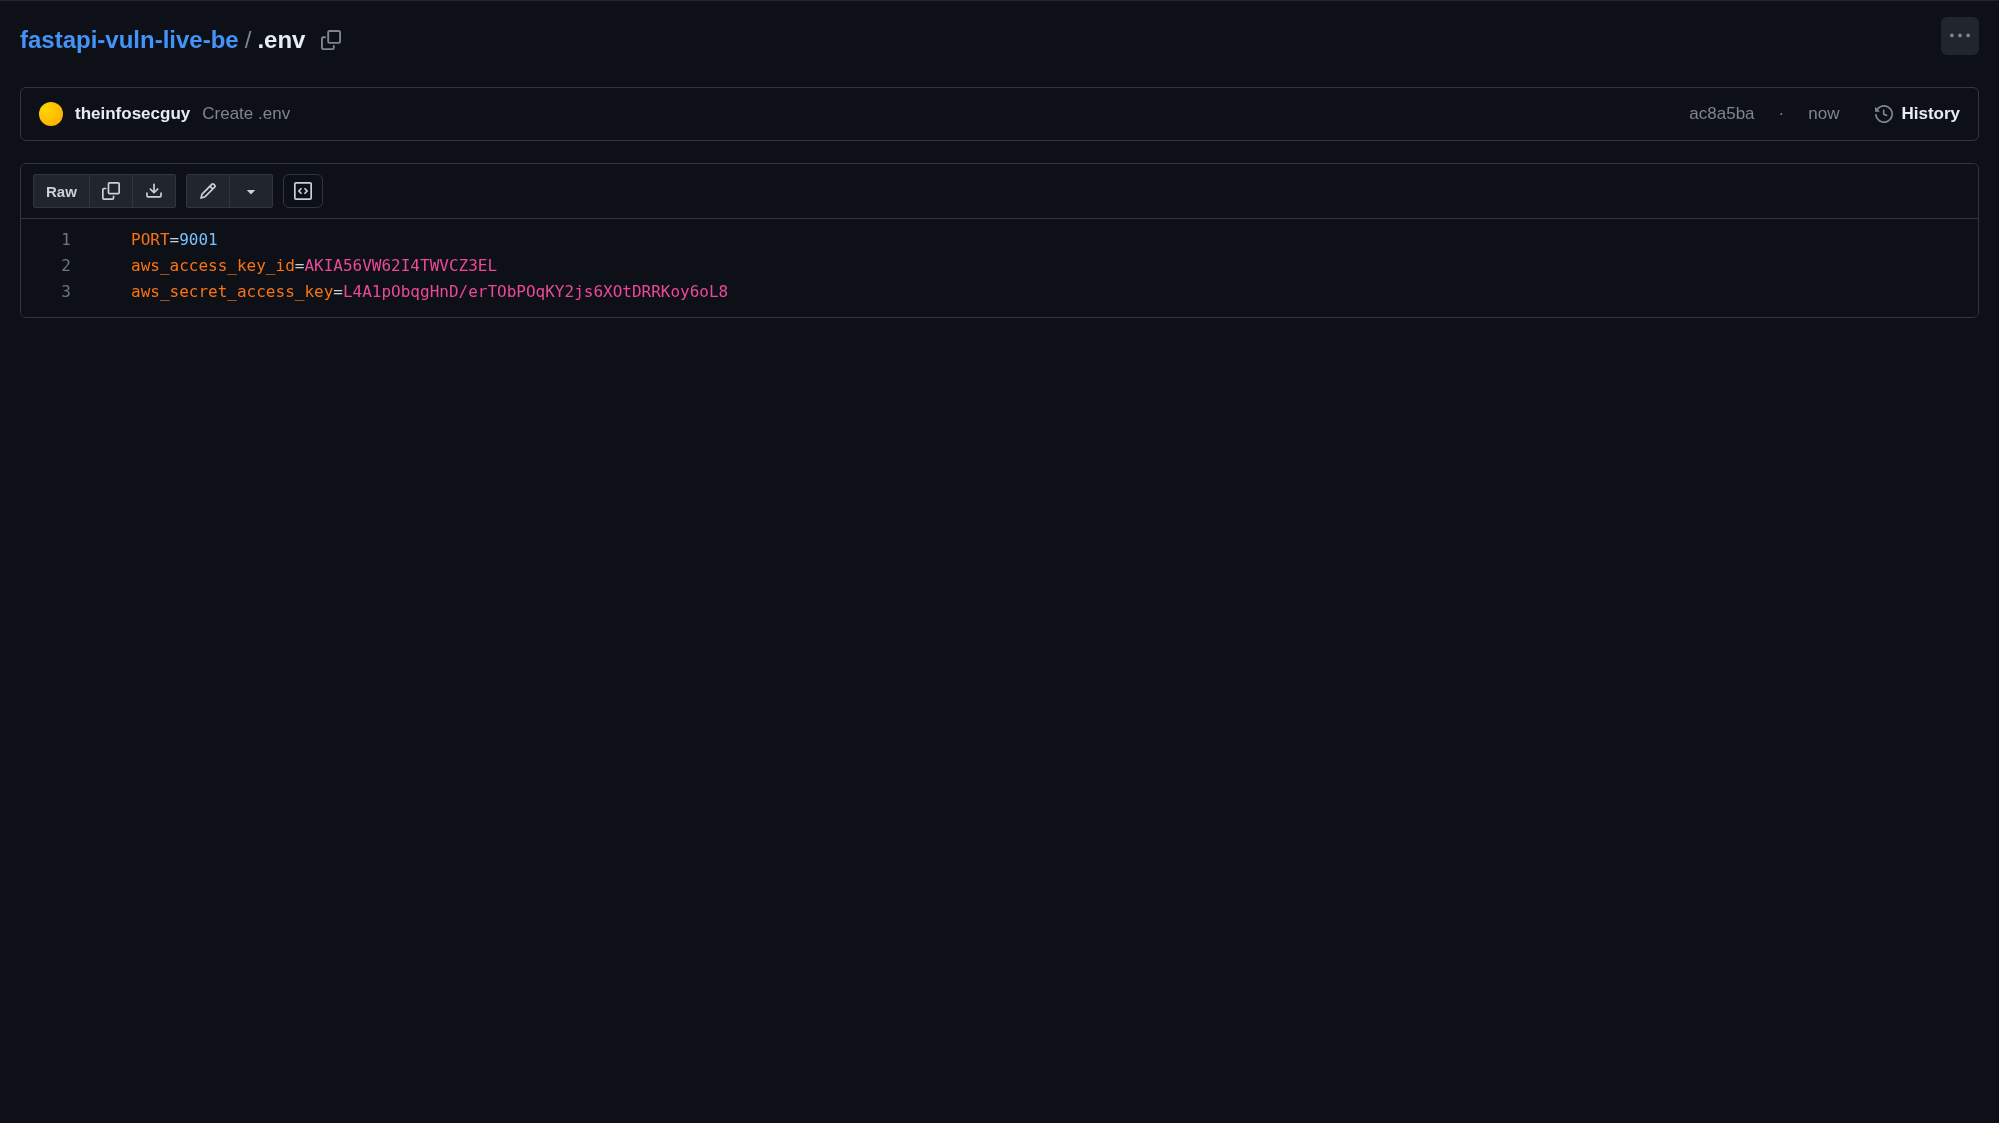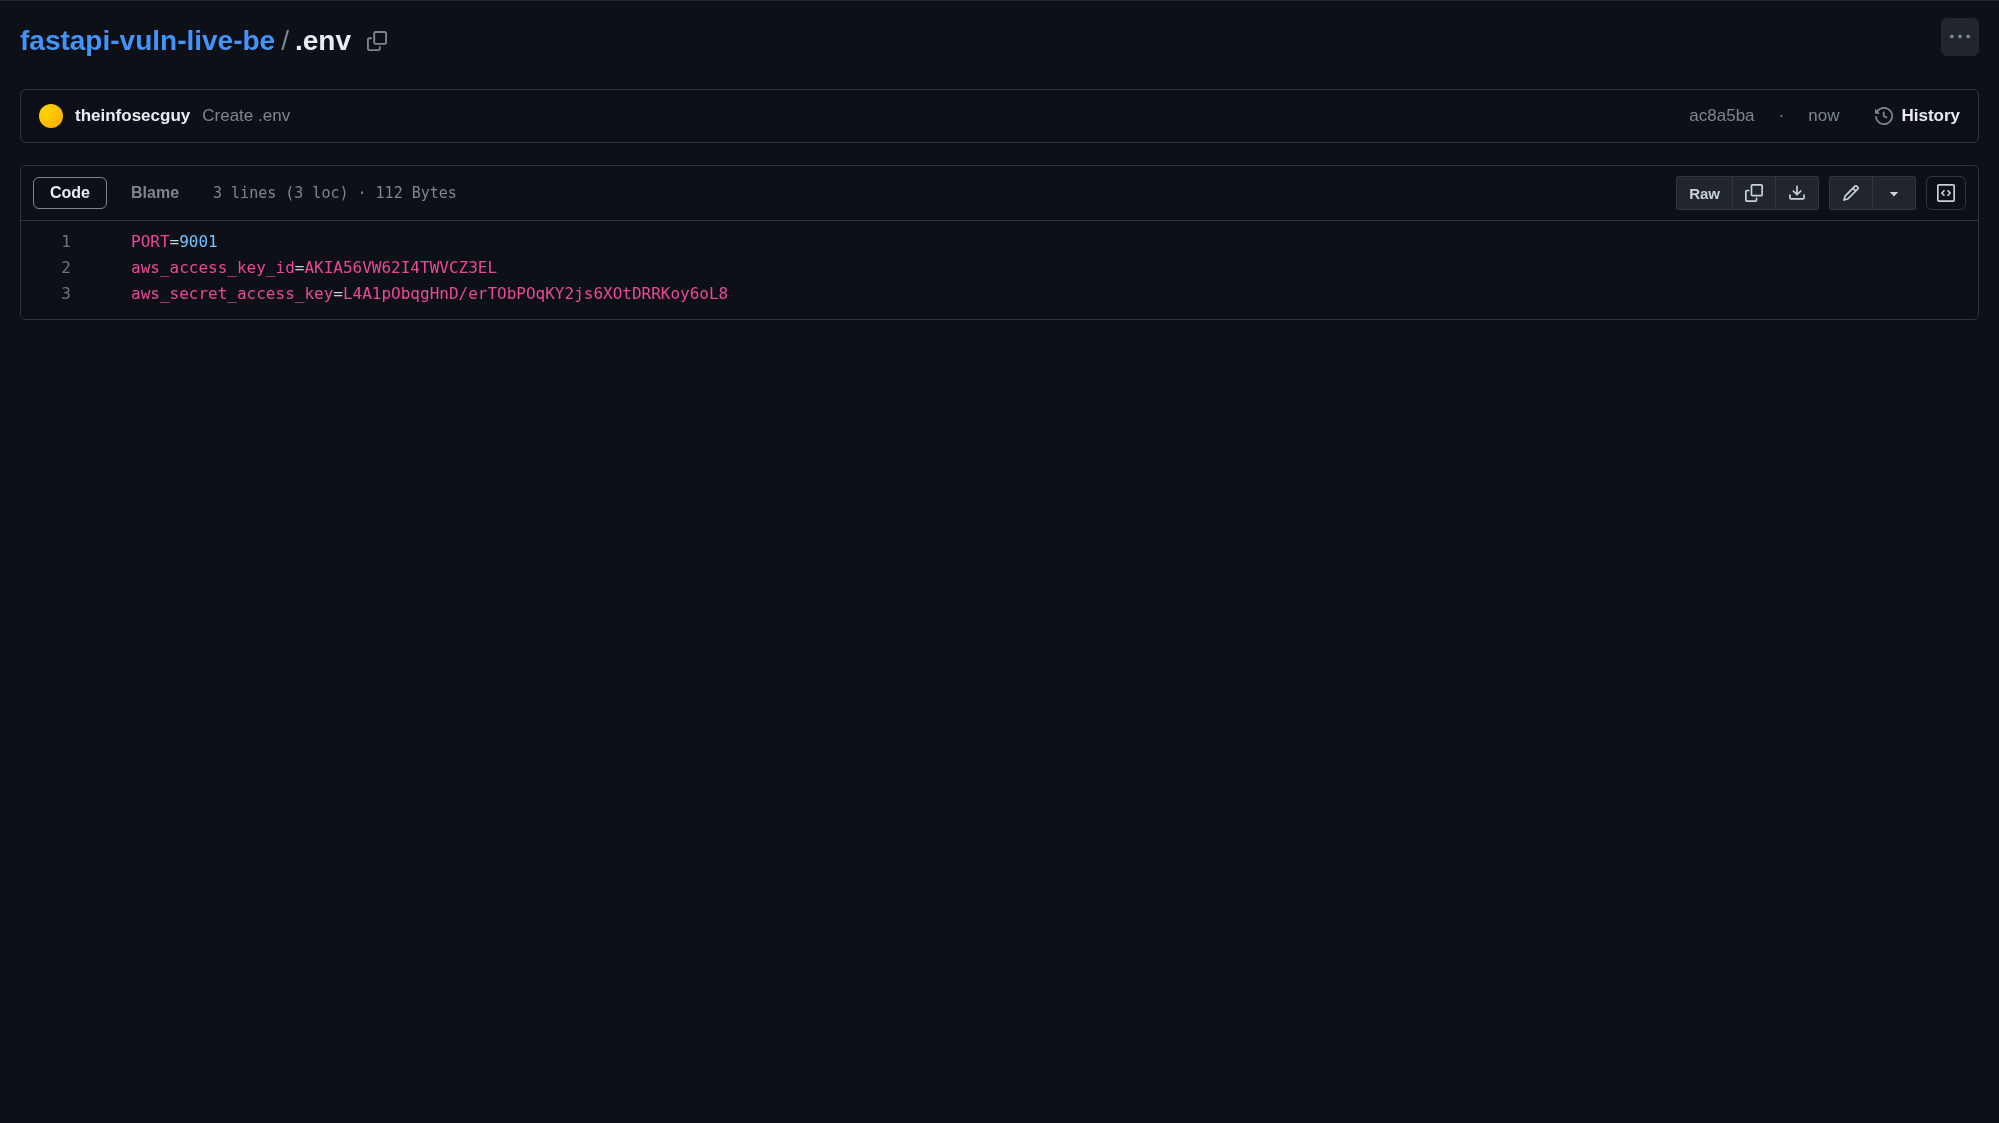--- a/index.html
+++ b/index.html
@@ -21,21 +21,21 @@
     }
     .header-row {
       display: flex;
       align-items: center;
       justify-content: space-between;
       padding: 16px 20px;
     }
     .breadcrumb {
       display: flex;
       align-items: center;
-      font-size: 28px;
+      font-size: 24px;
       font-weight: 600;
       margin-top: 8px;
     }
     .breadcrumb a {
       color: #4493f8;
       text-decoration: none;
     }
     .breadcrumb .separator {
       color: #7d8590;
       margin: 0 6px;
@@ -244,21 +244,21 @@
       text-align: right;
       padding-right: 20px;
       color: #6e7681;
       user-select: none;
     }
     .line-content {
       flex: 1;
       padding-left: 40px;
     }
     .tok-key {
-      color: #ec4899;
+      color: #f97316;
     }
     .tok-eq {
       color: #c9d1d9;
     }
     .tok-num {
       color: #79c0ff;
     }
     .tok-val {
       color: #ec4899;
     }
@@ -303,27 +303,20 @@
         <svg viewBox="0 0 16 16">
             <path d="m.427 1.927 1.215 1.215a8.002 8.002 0 1 1-1.6 5.685.75.75 0 1 1 1.493-.154 6.5 6.5 0 1 0 1.18-4.458l1.358 1.358A.25.25 0 0 1 3.896 6H.25A.25.25 0 0 1 0 5.75V2.104a.25.25 0 0 1 .427-.177M7.75 4a.75.75 0 0 1 .75.75v2.992l2.028.812a.75.75 0 0 1-.557 1.392l-2.5-1A.75.75 0 0 1 7 8.25v-3.5A.75.75 0 0 1 7.75 4"></path>
           </svg>
         <span>History</span>
       </span>
     </div>
   </div>
 
   <div class="file-box">
     <div class="file-toolbar">
-      <div class="toolbar-left">
-        <div class="tab-group">
-          <div class="tab active">Code</div>
-          <div class="tab">Blame</div>
-        </div>
-        <span class="file-info">3 lines (3 loc) · 112 Bytes</span>
-      </div>
       <div class="toolbar-right">
         <div class="btn-group">
           <button>Raw</button>
           <button>
             <svg viewBox="0 0 16 16">
                 <path d="M0 6.75C0 5.784.784 5 1.75 5h1.5a.75.75 0 0 1 0 1.5h-1.5a.25.25 0 0 0-.25.25v7.5c0 .138.112.25.25.25h7.5a.25.25 0 0 0 .25-.25v-1.5a.75.75 0 0 1 1.5 0v1.5A1.75 1.75 0 0 1 9.25 16h-7.5A1.75 1.75 0 0 1 0 14.25Z"></path>
                 <path d="M5 1.75C5 .784 5.784 0 6.75 0h7.5C15.216 0 16 .784 16 1.75v7.5A1.75 1.75 0 0 1 14.25 11h-7.5A1.75 1.75 0 0 1 5 9.25Zm1.75-.25a.25.25 0 0 0-.25.25v7.5c0 .138.112.25.25.25h7.5a.25.25 0 0 0 .25-.25v-7.5a.25.25 0 0 0-.25-.25Z"></path>
               </svg>
           </button>
           <button>

